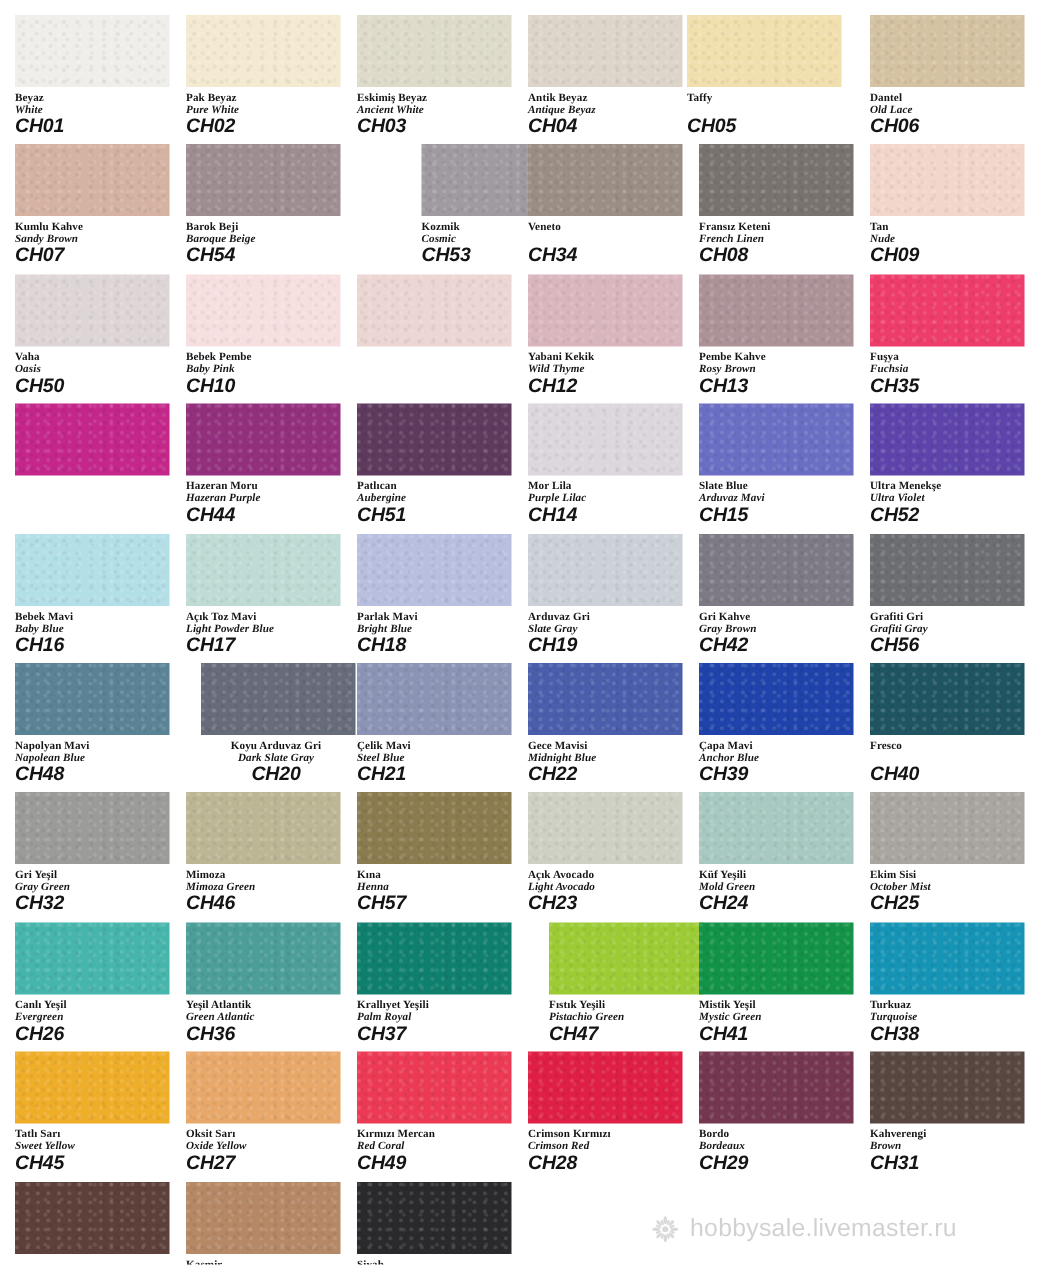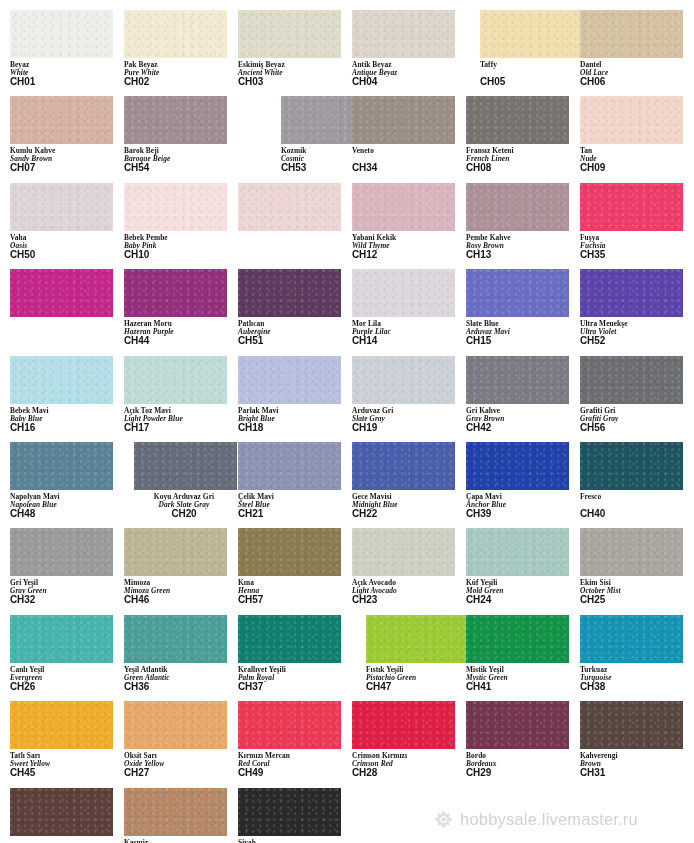--- a/index.html
+++ b/index.html
@@ -67,25 +67,26 @@
     font-family: "Liberation Serif", serif;
     font-size: 7.4px;
     font-weight: 700;
     font-style: italic;
     letter-spacing: 0.01em;
     white-space: nowrap;
     height: 8px;
   }
   .code {
     font-family: "Liberation Sans", sans-serif;
-    font-size: 10px;
+    font-size: 13px;
     font-weight: 700;
     letter-spacing: -0.01em;
     white-space: nowrap;
     height: 8px;
+    font-style: italic;
   }
   .name-tr:empty, .name-en:empty { height: 8px; }
 
   
   #watermark {
     position: absolute;
     left: 434px;
     top: 810px;
     display: flex;
     align-items: center;
@@ -136,21 +137,21 @@
         </div>
       </div>
       <div class="swatch-cell" style="left: 352px; top: 10px;">
         <div class="chip" title="Antique Beyaz" style="background: rgb(222, 213, 202);"></div>
         <div class="labels">
           <div class="name-tr">Antik Beyaz</div>
           <div class="name-en">Antique Beyaz</div>
           <div class="code">CH04</div>
         </div>
       </div>
-      <div class="swatch-cell" style="left: 480px; top: 10px;">
+      <div class="swatch-cell" style="left: 458px; top: 10px;">
         <div class="chip" title="" style="background: rgb(242, 223, 174);"></div>
         <div class="labels">
           <div class="name-tr">Taffy</div>
           <div class="name-en"></div>
           <div class="code">CH05</div>
         </div>
       </div>
       <div class="swatch-cell" style="left: 580px; top: 10px;">
         <div class="chip" title="Old Lace" style="background: rgb(213, 194, 162);"></div>
         <div class="labels">

